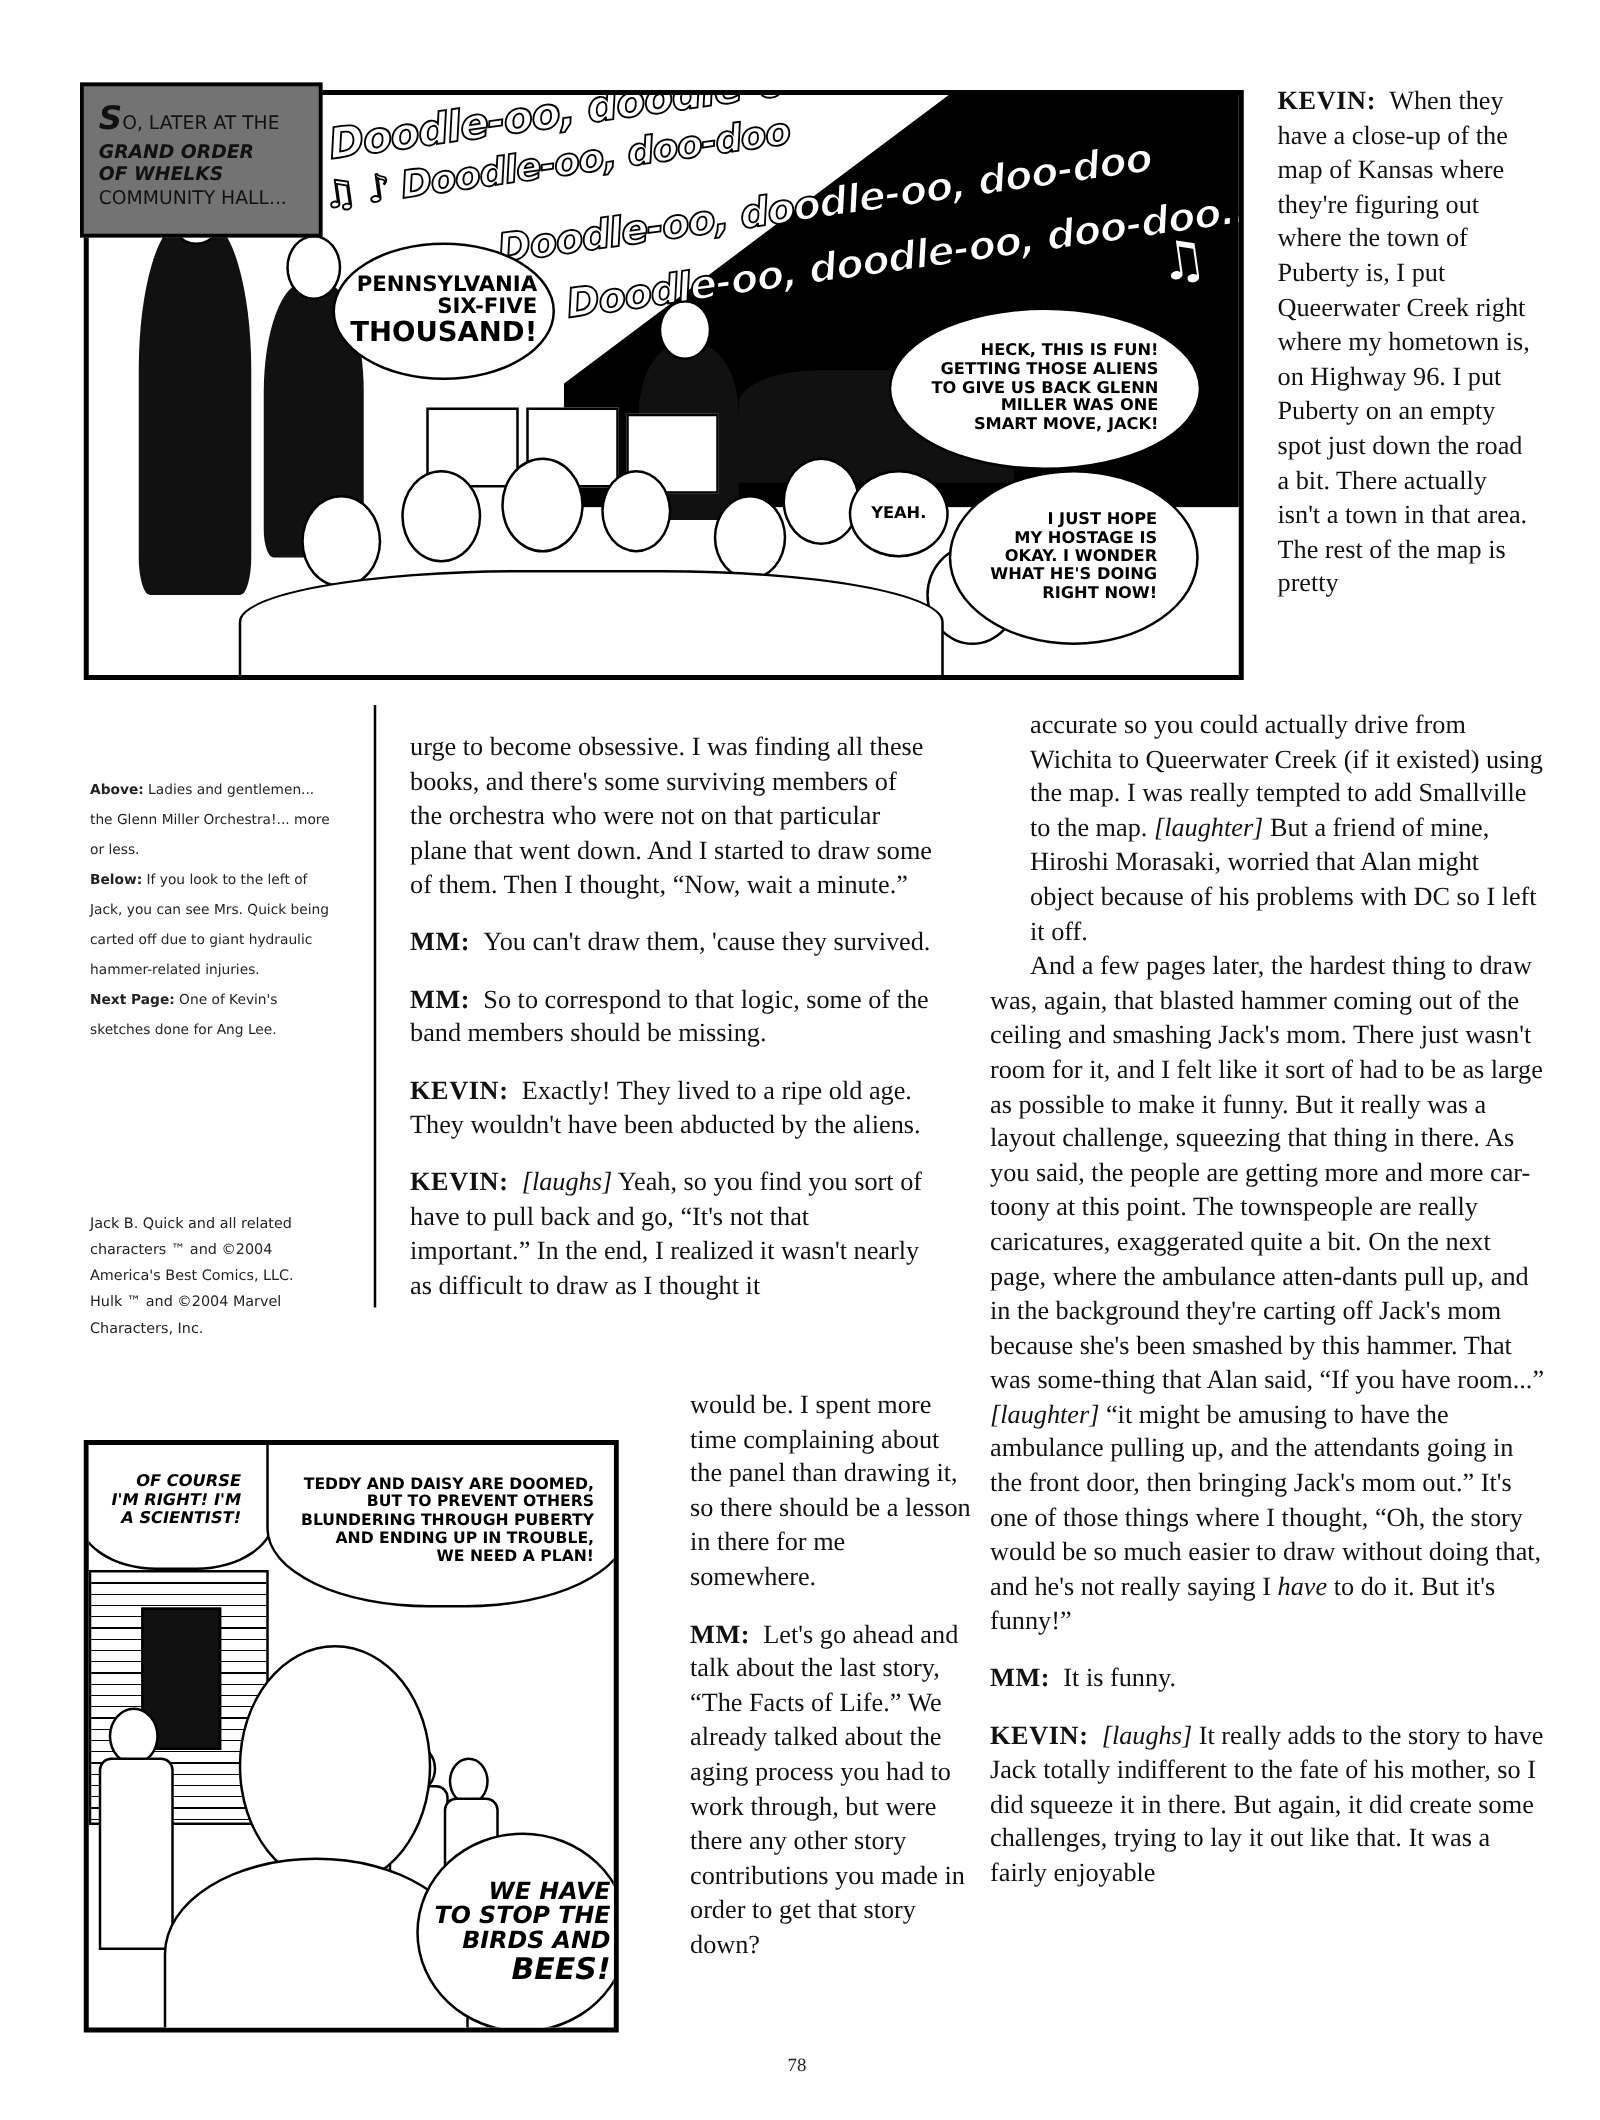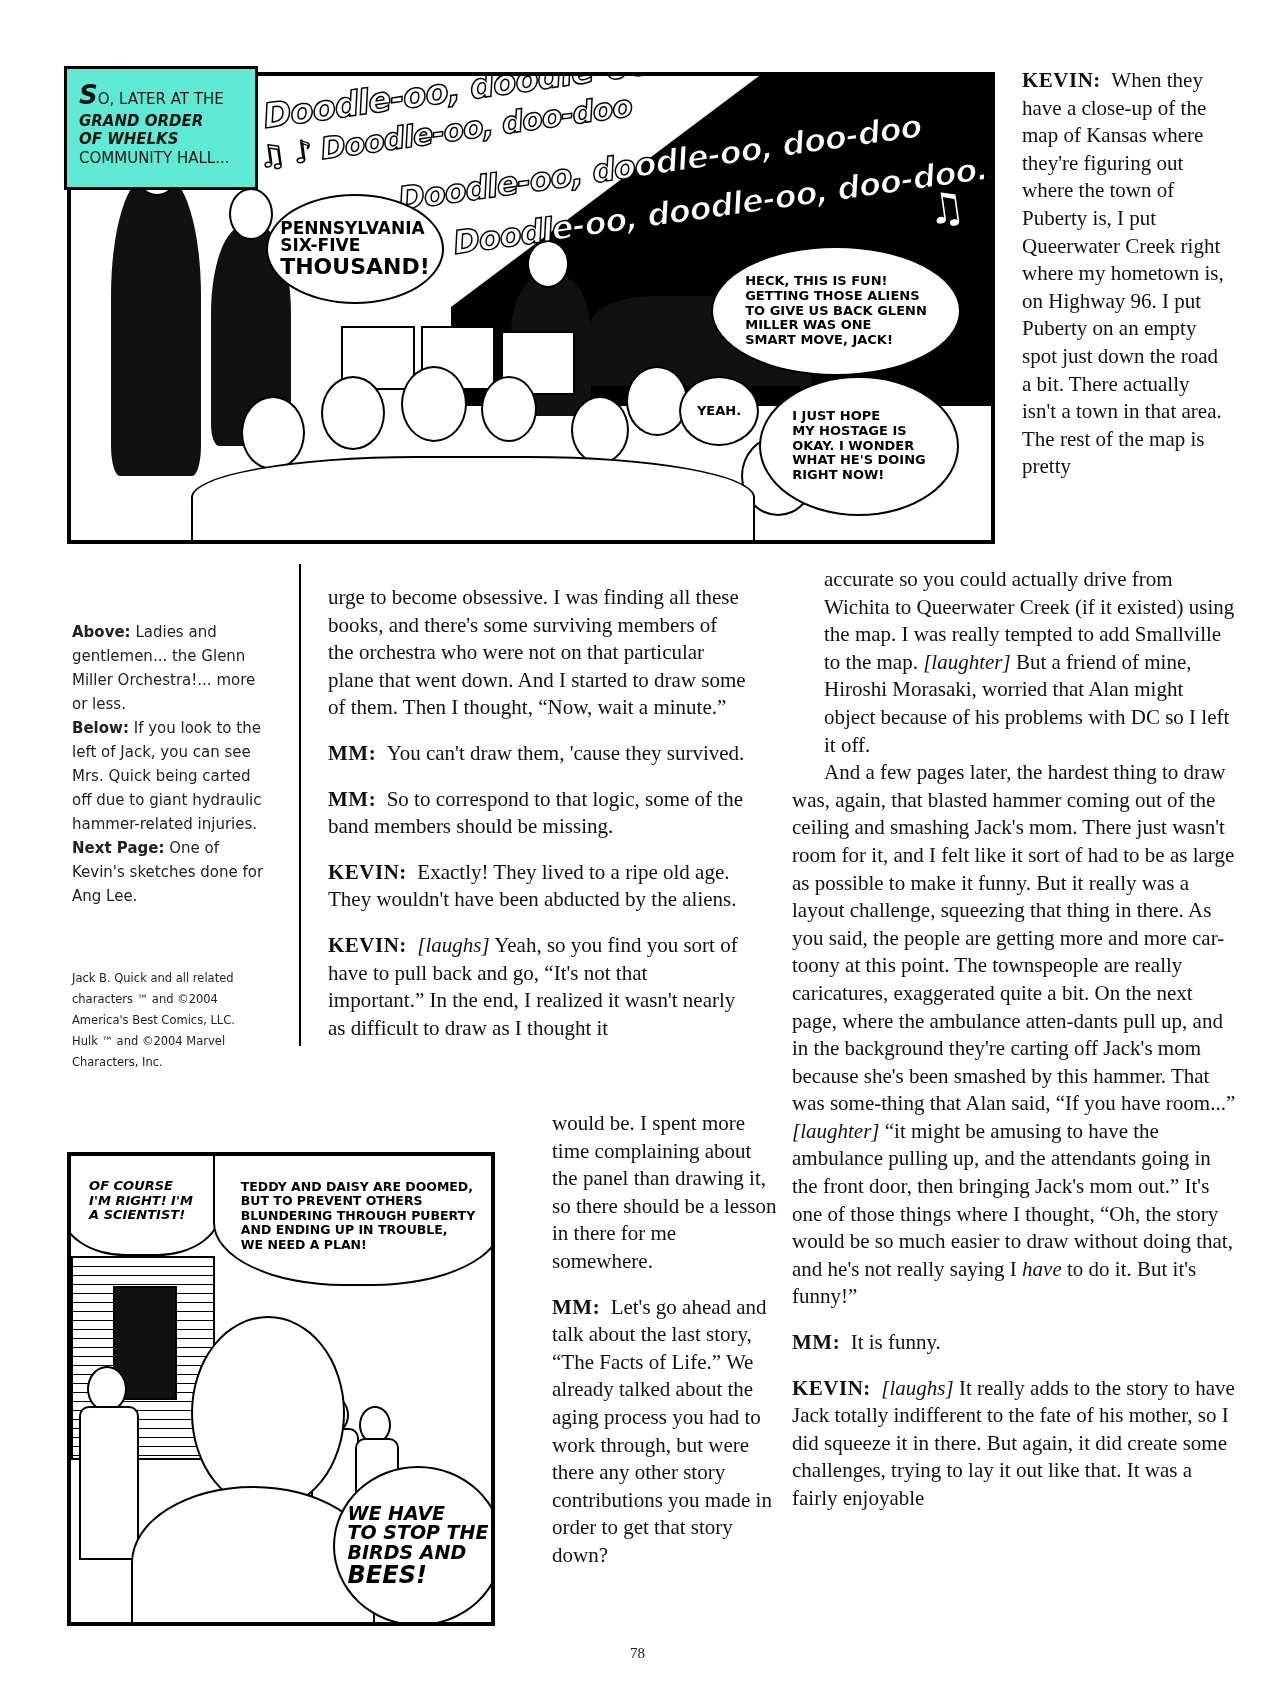--- a/index.html
+++ b/index.html
@@ -1,40 +1,40 @@
 <!DOCTYPE html>
 <html><head>
 <meta charset="utf-8">
 <style>
   html,body{margin:0;padding:0;background:#fff;}
   body{width:1280px;height:1696px;position:relative;overflow:hidden;color:#111;
        font-family:"Liberation Serif","DejaVu Serif",serif;}
   
   .panel{position:absolute;border:4px solid #000;background:#fff;overflow:hidden;box-sizing:border-box;}
   .comic-text{font-family:"DejaVu Sans","Liberation Sans",sans-serif;font-weight:bold;text-transform:uppercase;
-              color:#000;text-align:left;line-height:1.15;}
-  .caption-box{position:absolute;background:#5eead4;border:3px solid #000;box-sizing:border-box;
+              color:#000;text-align:right;line-height:1.15;}
+  .caption-box{position:absolute;background:#737373;border:3px solid #000;box-sizing:border-box;
                font-family:"DejaVu Sans","Liberation Sans",sans-serif;font-size:15px;line-height:1.25;
                padding:10px 12px;text-transform:uppercase;z-index:5;}
   .caption-box b{font-style:italic;}
   .balloon{position:absolute;background:#fff;border:2.5px solid #000;border-radius:50%;
            display:flex;align-items:center;justify-content:center;box-sizing:border-box;z-index:4;}
   .balloon .comic-text{font-size:13px;}
   .sfx{position:absolute;font-family:"DejaVu Sans","Liberation Sans",sans-serif;font-weight:bold;
        font-style:italic;color:#fff;-webkit-text-stroke:1.5px #000;font-size:34px;white-space:nowrap;
        transform:rotate(-8deg);transform-origin:left bottom;z-index:3;letter-spacing:-1px;}
   .sfx.dark{color:#fff;-webkit-text-stroke:0;}
   .black-wedge{position:absolute;background:#000;}
   
   .col{position:absolute;font-size:21px;line-height:27.6px;}
   .col p{margin:0 0 18px 0;}
   .col p.cont{margin:0;}
   .col p.indent{text-indent:32px;margin-bottom:18px;}
   .spk{font-weight:bold;letter-spacing:0.5px;}
-  .side-caption{position:absolute;font-family:"DejaVu Sans","Liberation Sans",sans-serif;font-size:15px;line-height:24px;color:#222;}
+  .side-caption{position:absolute;font-family:"DejaVu Sans","Liberation Sans",sans-serif;font-size:11px;line-height:24px;color:#222;}
   .side-caption b{font-weight:bold;}
   .legal{position:absolute;font-family:"DejaVu Sans","Liberation Sans",sans-serif;font-size:11.5px;line-height:21px;color:#222;}
   .rule{position:absolute;background:#000;width:2px;}
   .page-num{position:absolute;font-size:15px;color:#222;}
   
   .fig{position:absolute;background:#111;border-radius:40% 40% 10% 10%;}
   .head{position:absolute;background:#fff;border:2px solid #000;border-radius:50%;}
   .stand{position:absolute;background:#fff;border:2px solid #000;}
 </style>
 </head>

